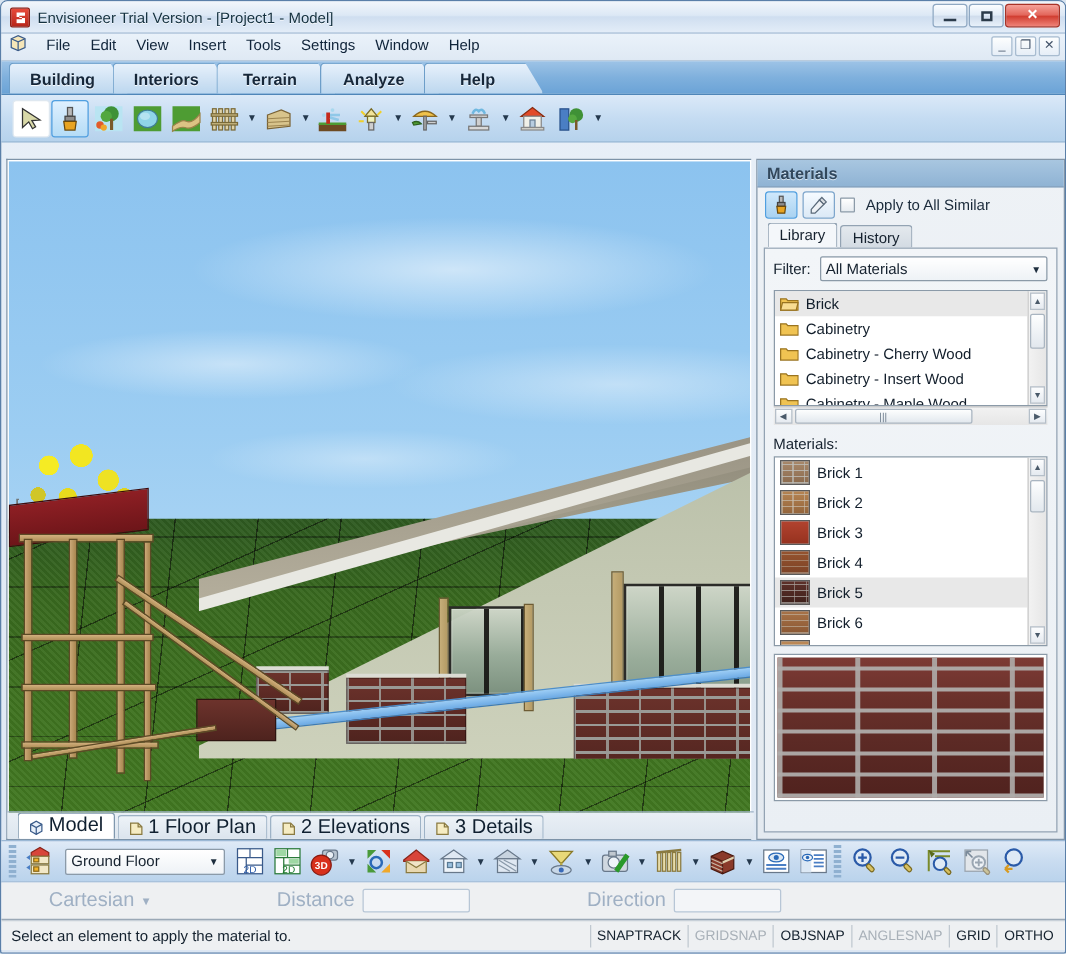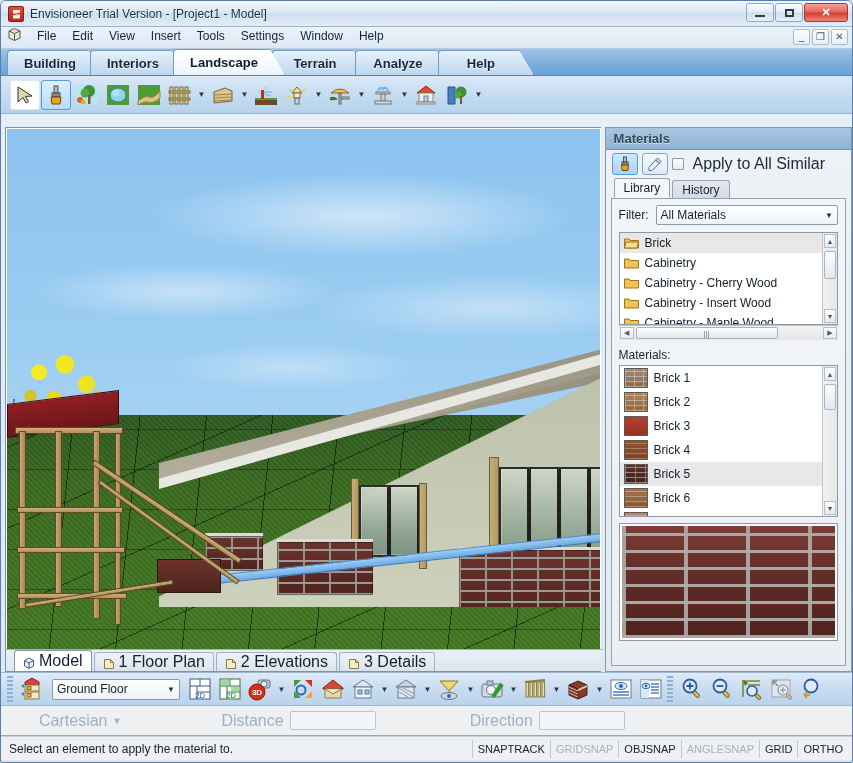--- a/index.html
+++ b/index.html
@@ -305,21 +305,21 @@
   .pt-btn {
     width:26px;height:22px; border:1px solid #7ea6cc; border-radius:3px;
     background: linear-gradient(180deg,#f6fbff,#dbe9f6);
     display:flex;align-items:center;justify-content:center;
   }
   .pt-btn.active { background: linear-gradient(180deg,#cfe8fb,#a9d2f1); border-color:#4f9fe0; }
   .chk {
     width:12px;height:12px;border:1px solid #8b9aa8;background:linear-gradient(180deg,#fff,#e6ebf0);
     display:inline-block; margin-right:5px; vertical-align:-2px; border-radius:1px;
   }
-  .chk-label { font-size:16px; color:#1a2a3a; white-space:nowrap; }
+  .chk-label { font-size:12px; color:#1a2a3a; white-space:nowrap; }
 
   .tabs-row { display:flex; align-items:flex-end; padding-left:8px; height:20px; }
   .ptab {
     height:18px; padding:0 9px; font-size:12px; color:#15212e;
     background: linear-gradient(180deg,#e4e9ee,#d3dbe3);
     border:1px solid #93a3b3; border-bottom:none; border-radius:3px 3px 0 0;
     display:flex;align-items:center; margin-right:2px;
   }
   .ptab.active { background:#f4f7fa; height:20px; border-bottom:1px solid #f4f7fa; position:relative; z-index:2;}
   .panel-body {
@@ -476,21 +476,20 @@
     <div class="mdi-btns">
       <div class="mdi-btn">_</div>
       <div class="mdi-btn">❐</div>
       <div class="mdi-btn">✕</div>
     </div>
   </div>
 
   <div class="ribbon-tabs">
     <div class="rtab">Building</div>
     <div class="rtab">Interiors</div>
-    <div class="rtab active">Landscape</div>
     <div class="rtab">Terrain</div>
     <div class="rtab">Analyze</div>
     <div class="rtab">Help</div>
   </div>
 
   <div class="ribbon-toolbar">
     <div class="tb-btn white">
       <svg width="22" height="22" viewBox="0 0 22 22">
           <path d="M4 3 L4 18 L9 13.5 L12 19 L14.5 17.5 L11.5 12.5 L18 12 Z" fill="#d9d9a8" stroke="#333" stroke-width="1"></path>
         </svg>

